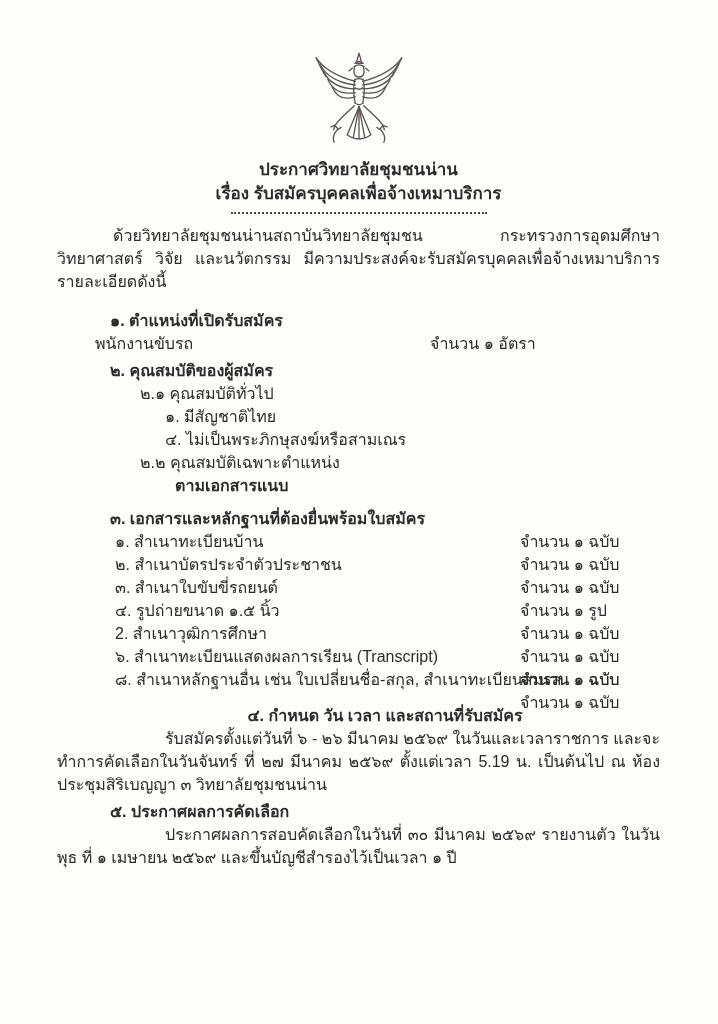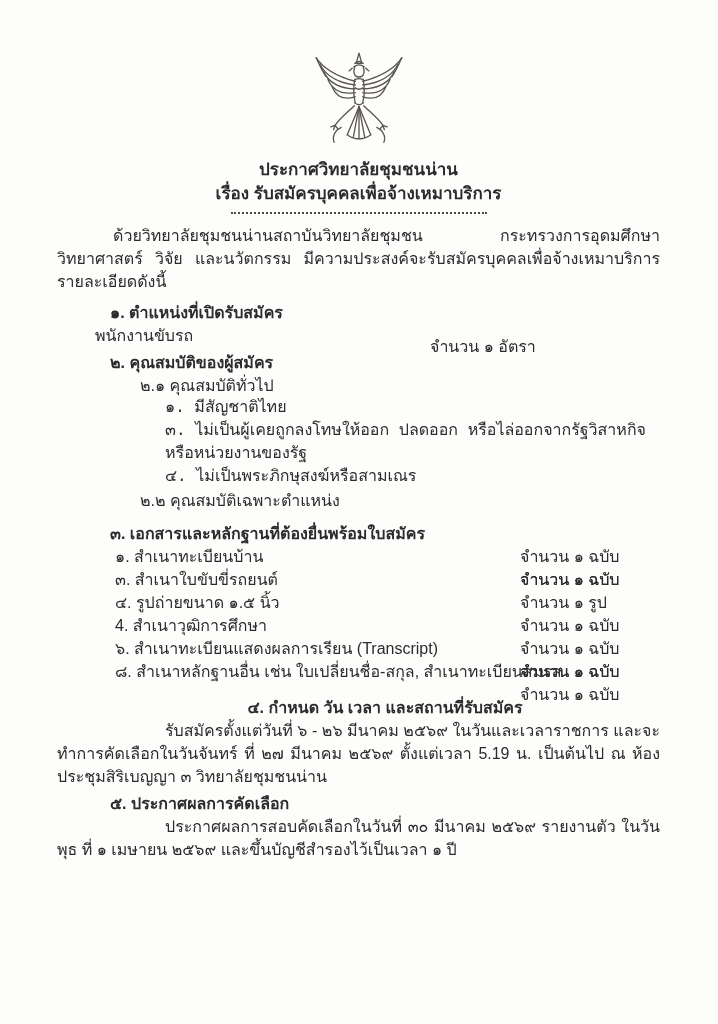--- a/index.html
+++ b/index.html
@@ -34,47 +34,45 @@
     line-height: 24px;
   }
   .title-line.first { margin-top: 8px; }
   .divider {
     width: 256px;
     margin: 6px auto 10px auto;
     height: 0;
     border-bottom: 2.5px dotted #4a4a4a;
   }
   p.intro {
-    margin: 0 0 8px 0;
+    margin: 0 0 16px 0;
     text-indent: 56px;
     text-align: justify;
   }
   .heading {
     font-weight: 700;
     margin-left: 53px;
   }
   .heading.gap-sm { margin-top: 4px; }
   .heading.gap-md { margin-top: 10px; }
   .heading.gap-lg { margin-top: 13px; text-align: center; }
   .pos-row {
     position: relative;
     margin-left: 38px;
   }
   .pos-row .qty {
     position: absolute;
     left: 335px;
     top: 0;
-    margin-top: 11px;
   }
   .sub-heading {
     margin-left: 83px;
   }
   .qual-item {
     margin-left: 108px;
-    font-family: Liberation Mono, monospace;
   }
   .attach-note {
     margin-left: 118px;
     font-weight: 700;
   }
   .doc-row {
     position: relative;
     margin-left: 58px;
   }
   .doc-row .qty {
@@ -150,43 +148,44 @@
 
     <div class="heading">๑. ตำแหน่งที่เปิดรับสมัคร</div>
     <div class="pos-row">
       <span>พนักงานขับรถ</span>
       <span class="qty">จำนวน ๑ อัตรา</span>
     </div>
 
     <div class="heading gap-sm">๒. คุณสมบัติของผู้สมัคร</div>
     <div class="sub-heading">๒.๑ คุณสมบัติทั่วไป</div>
     <div class="qual-item">๑. มีสัญชาติไทย</div>
-    <div class="qual-item">๓. ไม่เป็นผู้เคยถูกลงโทษให้ออก ปลดออก หรือไล่ออกจากรัฐวิสาหกิจ หรือหน่วยงานของรัฐ</div>
     <div class="qual-item">๔. ไม่เป็นพระภิกษุสงฆ์หรือสามเณร</div>
     <div class="sub-heading">๒.๒ คุณสมบัติเฉพาะตำแหน่ง</div>
+    <div class="attach-note">ตามเอกสารแนบ</div>
 
     <div class="heading gap-md">๓. เอกสารและหลักฐานที่ต้องยื่นพร้อมใบสมัคร</div>
 
     <div class="doc-row">
       <span>๑. สำเนาทะเบียนบ้าน</span>
       <span class="qty">จำนวน ๑ ฉบับ</span>
     </div>
     <div class="doc-row">
+      <span>๒. สำเนาบัตรประจำตัวประชาชน</span>
       <span class="qty">จำนวน ๑ ฉบับ</span>
     </div>
     <div class="doc-row">
       <span>๓. สำเนาใบขับขี่รถยนต์</span>
       <span class="qty">จำนวน ๑ ฉบับ</span>
     </div>
     <div class="doc-row">
       <span>๔. รูปถ่ายขนาด ๑.๕ นิ้ว</span>
       <span class="qty">จำนวน ๑ รูป</span>
     </div>
     <div class="doc-row">
-      <span>4. สำเนาวุฒิการศึกษา</span>
+      <span>2. สำเนาวุฒิการศึกษา</span>
       <span class="qty">จำนวน ๑ ฉบับ</span>
     </div>
     <div class="doc-row">
       <span>๖. สำเนาทะเบียนแสดงผลการเรียน (Transcript)</span>
       <span class="qty">จำนวน ๑ ฉบับ</span>
     </div>
     <div class="doc-row">
       <span class="qty">จำนวน ๑ ฉบับ</span>
     </div>
     <div class="doc-row">

